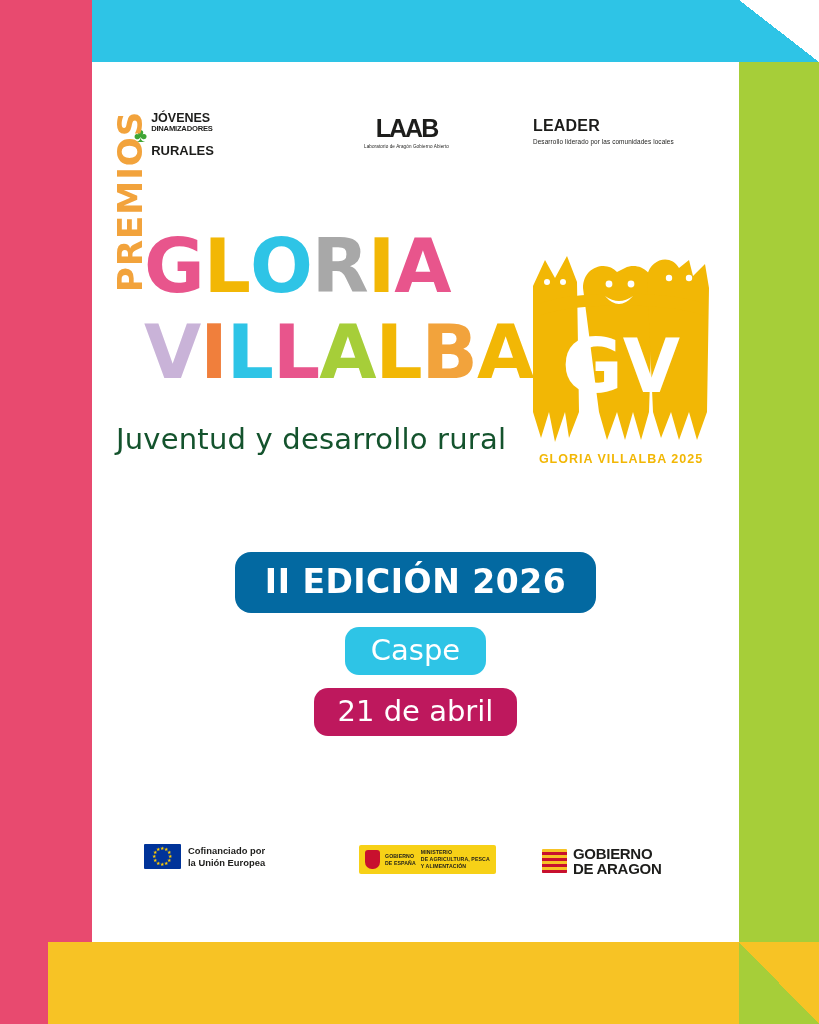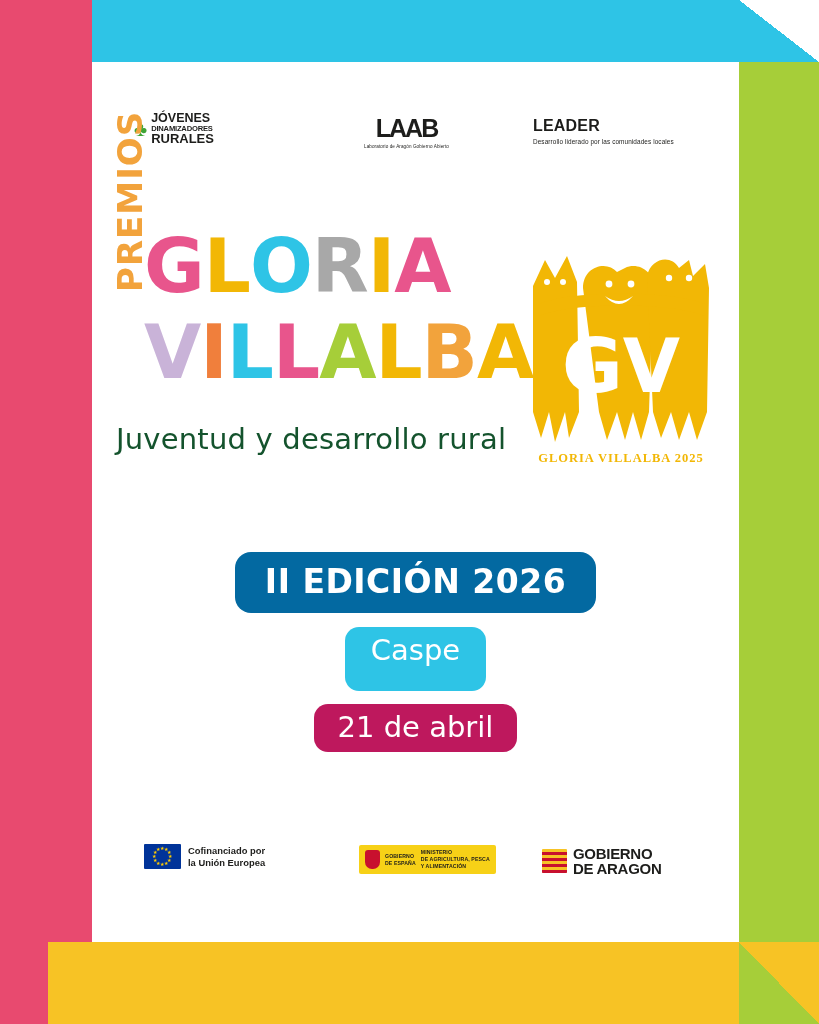--- a/index.html
+++ b/index.html
@@ -109,20 +109,21 @@
   .jdr-l2 {
     font-size: 7.6px;
     font-weight: bold;
     color: #1d1d1b;
     letter-spacing: -0.2px;
   }
   .jdr-l3 {
     font-size: 13px;
     font-weight: bold;
     color: #1d1d1b;
+    margin-top: 12px;
   }
 
   .logo-laab {
     position: absolute;
     left: 272px;
     top: 4px;
     text-align: center;
   }
   .laab-mark {
     font-size: 25px;
@@ -214,21 +215,21 @@
     top: 10px;
     width: 200px;
     height: 230px;
   }
   .emblem-caption {
     position: absolute;
     left: 0;
     bottom: 6px;
     width: 100%;
     text-align: center;
-    font-family: Liberation Serif, serif;
+    font-family: Liberation Sans, sans-serif;
     font-size: 12.5px;
     font-weight: bold;
     color: #f2b705;
     letter-spacing: 1px;
   }
 
   
   .badges {
     position: absolute;
     top: 490px;
@@ -245,21 +246,21 @@
     background: #0369a1;
     border-radius: 16px;
     padding: 10px 30px 12px;
     font-size: 33px;
     font-weight: bold;
     letter-spacing: 0.5px;
   }
   .badge-city {
     background: #2ec4e6;
     border-radius: 14px;
-    padding: 6px 26px 24px;
+    padding: 6px 26px 8px;
     font-size: 29px;
     margin-top: 14px;
   }
   .badge-date {
     background: #be185d;
     border-radius: 14px;
     padding: 6px 24px 8px;
     font-size: 29px;
     margin-top: 13px;
   }

